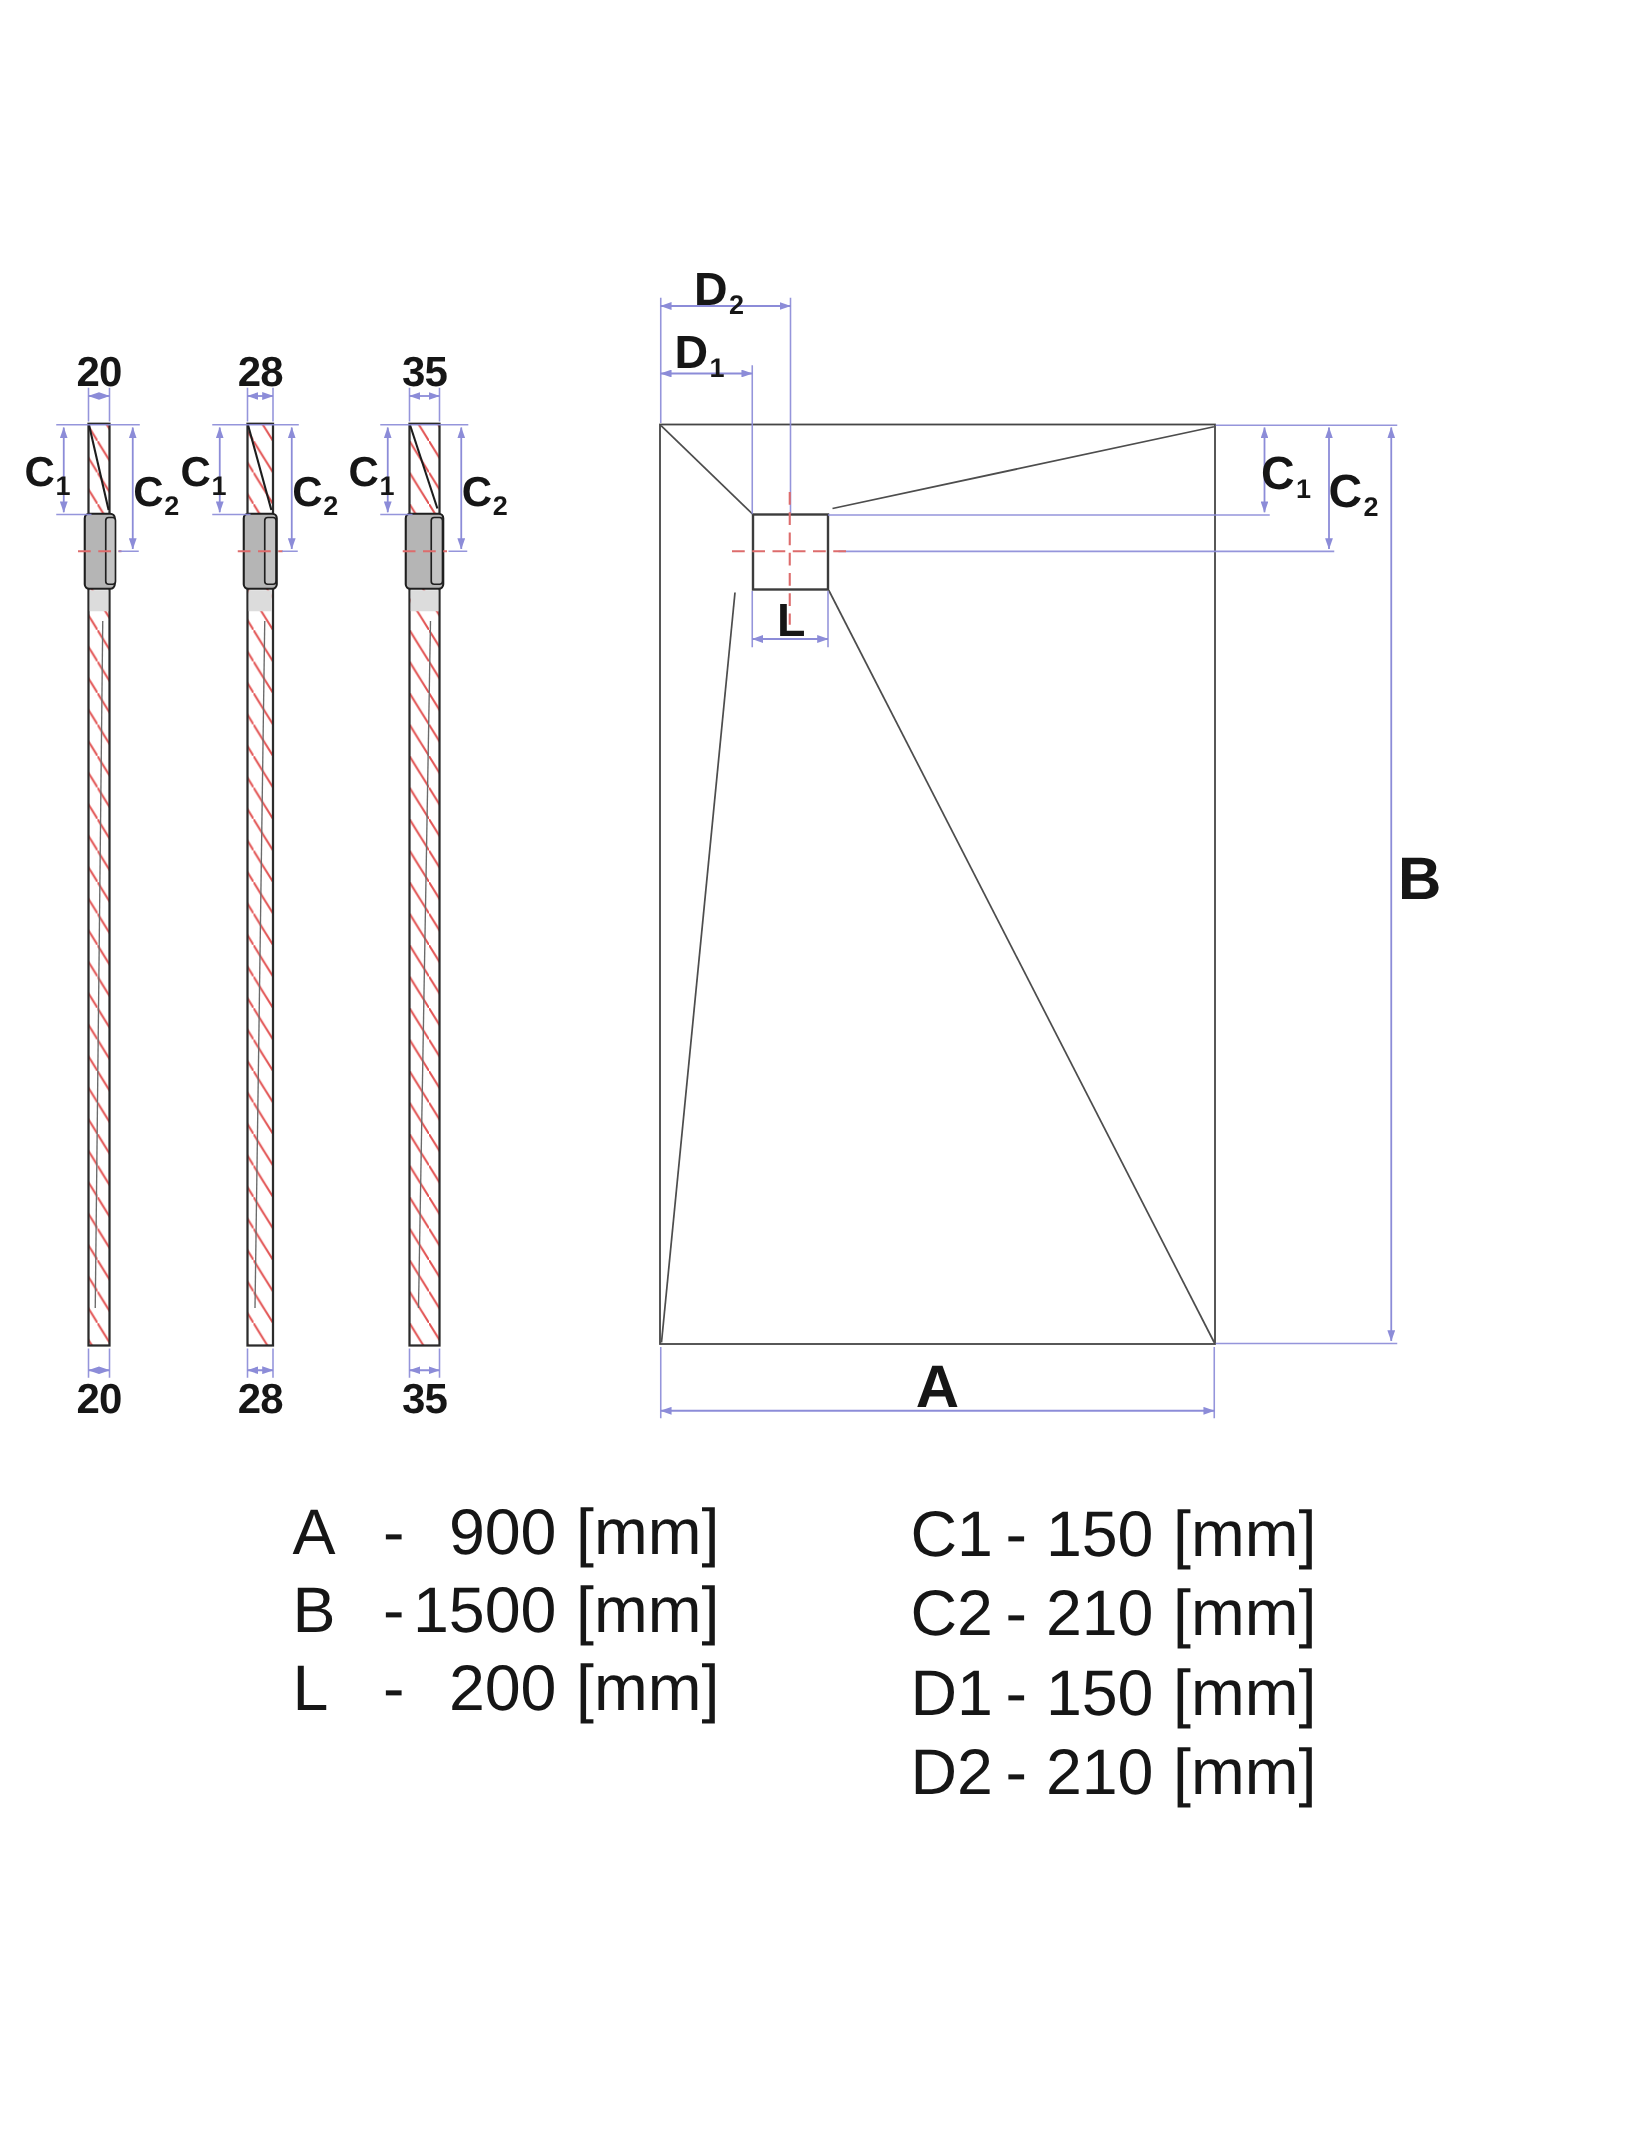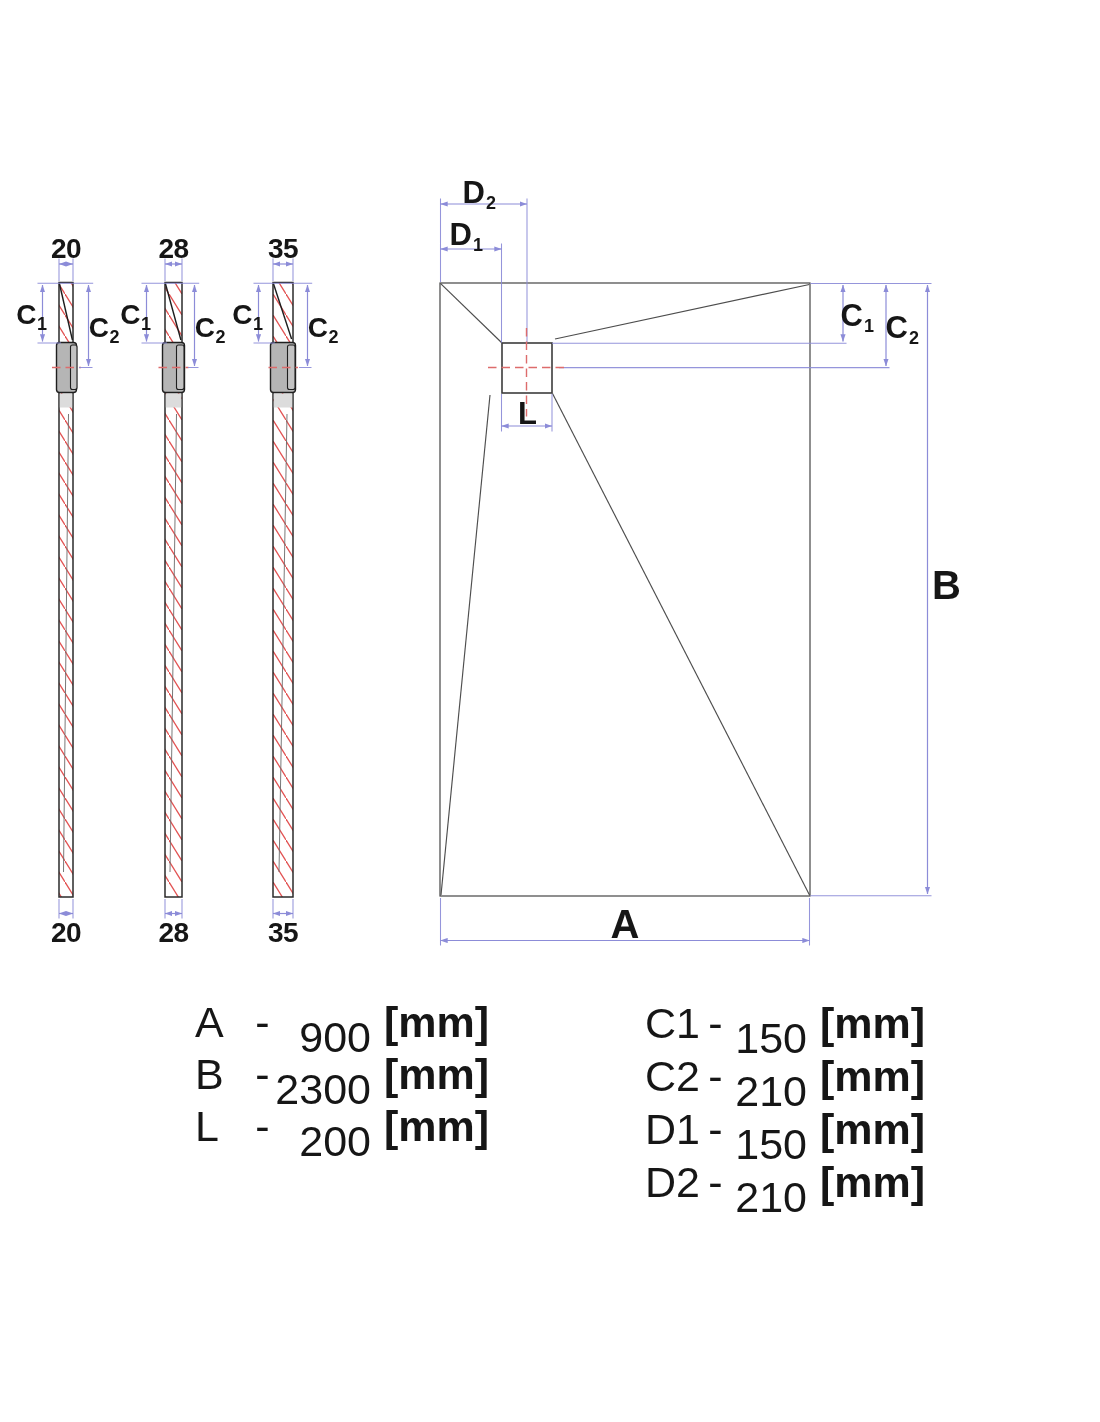--- a/index.html
+++ b/index.html
@@ -23,25 +23,25 @@
   .rim{fill:#c3c3c3;stroke:#1f1f1f;stroke-width:1.1;}
   .pipe{fill:#dcdcdc;stroke:none;}
   .taper{stroke:#6a6a6a;stroke-width:.9;fill:none;}
   .slope{stroke:#1d1d1d;stroke-width:1.4;fill:none;}
   .sq{fill:#ffffff;stroke:#3c3c3c;stroke-width:1.6;}
   .dims-table{position:absolute;color:var(--c-text,#161616);font-size:43px;}
   .trow{display:grid;}
   .table-left .trow{grid-template-columns:57px 25px 96px 106px;height:52px;line-height:52px;}
   .table-right .trow{grid-template-columns:60px 25px 79px 105px;height:53px;line-height:53px;}
   .table-left{left:193px;top:996px;}
-  .table-right{left:643px;top:997px;}
+  .table-right{left:605px;top:997px;}
   .tlabel{text-align:left;padding-left:2px;}
   .tdash{text-align:center;}
-  .tvalue{text-align:right;margin-top:15px;}
-  .tunit{text-align:right;padding-left:13px;font-weight:bold;}
+  .tvalue{text-align:right;}
+  .tunit{text-align:right;padding-left:13px;}
 </style>
 </head>
 <body>
 
 <div class="canvas">
 
 <svg width="1100" height="975" viewBox="0 0 1100 975">
   <defs>
     <marker id="arr" orient="auto-start-reverse" markerUnits="userSpaceOnUse" markerWidth="7.5" markerHeight="5.2" refX="7.2" refY="2.6" viewBox="0 0 7.5 5.2">
       <path class="arrow-head" d="M0,0 L7.5,2.6 L0,5.2 Z"></path>
@@ -160,21 +160,21 @@
   <div class="dims-table table-left">
     <div class="trow">
       <span class="tlabel">A</span>
       <span class="tdash">-</span>
       <span class="tvalue">900</span>
       <span class="tunit">[mm]</span>
     </div>
     <div class="trow">
       <span class="tlabel">B</span>
       <span class="tdash">-</span>
-      <span class="tvalue">2300</span>
+      <span class="tvalue">1500</span>
       <span class="tunit">[mm]</span>
     </div>
     <div class="trow">
       <span class="tlabel">L</span>
       <span class="tdash">-</span>
       <span class="tvalue">200</span>
       <span class="tunit">[mm]</span>
     </div>
   </div>
 

